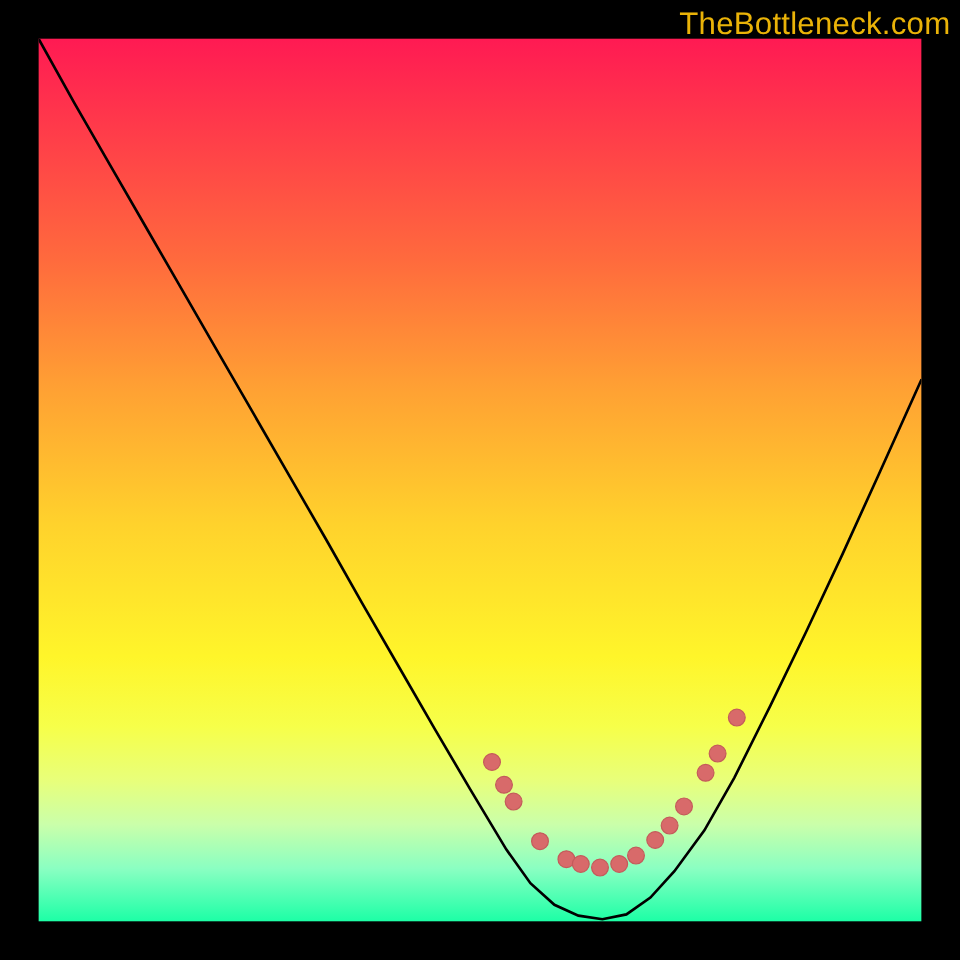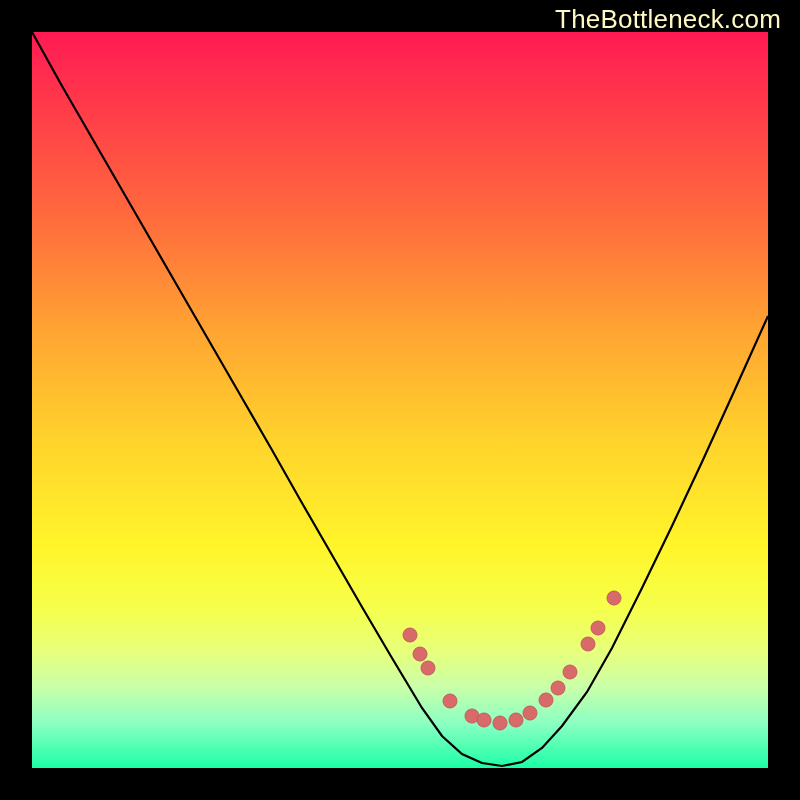--- a/index.html
+++ b/index.html
@@ -13,22 +13,22 @@
   }
   .stage {
     position: relative;
     width: 800px;
     height: 800px;
     background: #000;
   }
   .watermark {
     position: absolute;
     top: 4px;
-    right: 19px;
-    color: #fef9c3;
+    right: 8px;
+    color: #eab308;
     font-size: 26px;
     font-weight: 400;
     letter-spacing: 0.2px;
     z-index: 5;
   }
   .plot {
     position: absolute;
     left: 32px;
     top: 32px;
     width: 736px;

